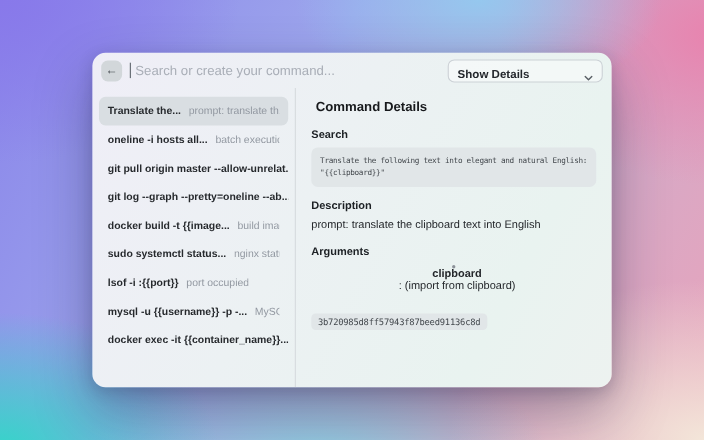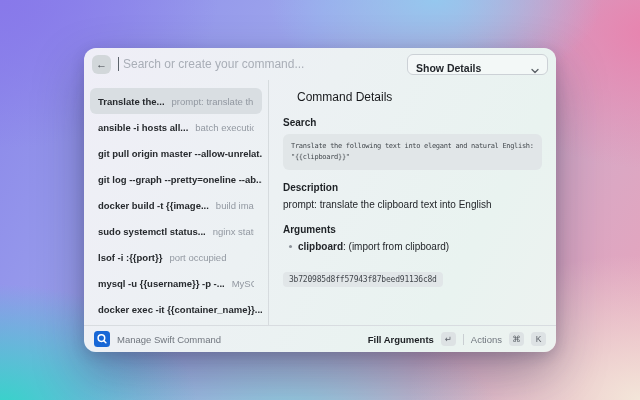--- a/index.html
+++ b/index.html
@@ -54,29 +54,29 @@
   .row{
     height:26px;display:flex;align-items:center;gap:7px;
     padding:0 8px;border-radius:6px;cursor:pointer;
     white-space:nowrap;overflow:hidden;
   }
   .row.selected{background:#d9dee2;}
   .row .cmd{font-size:9.5px;font-weight:700;color:#26292d;flex:0 0 auto;}
   .row .sub{font-size:9.5px;color:#9298a1;overflow:hidden;}
   .vdivider{width:1px;background:#d6dbde;flex:0 0 auto;}
   .details{flex:1;padding:10px 14px 0 14px;min-width:0;}
-  .details h1{margin:0 0 13px 14px;font-size:12px;font-weight:400;color:#17191c;}
+  .details h1{margin:0 0 13px 4px;font-size:12px;font-weight:700;color:#17191c;}
   .sec-label{font-size:10px;font-weight:700;color:#1d2125;margin:0 0 6px 0;}
   .code-block{
     background:#e1e6e8;border-radius:6px;padding:7px 8px;
     font-family:"DejaVu Sans Mono",monospace;font-size:7px;letter-spacing:-0.3px;
     color:#43484d;line-height:1.55;margin-bottom:12px;
   }
   .desc-text{font-size:10px;color:#24272b;margin:0 0 14px 0;}
-  .arg-line{display:flex;align-items:center;font-size:10px;color:#24272b;margin:0 0 16px 6px;}
+  .arg-line{display:flex;align-items:center;font-size:10px;color:#24272b;margin:0 0 16px 6px;flex-direction:column;}
   .arg-line .dot{width:3px;height:3px;border-radius:50%;background:#8c9299;margin-right:6px;flex:0 0 auto;}
   .arg-line .arg-name{font-weight:700;}
   .id-chip{
     display:inline-block;background:#e1e6e8;border-radius:4px;padding:3px 6px;
     font-family:"DejaVu Sans Mono",monospace;font-size:8px;letter-spacing:-0.2px;color:#43484d;
   }
   
   .footer{
     height:26px;flex:0 0 auto;border-top:1px solid #d8dce0;
     display:flex;align-items:center;padding:0 10px;gap:7px;
@@ -117,21 +117,21 @@
   </div>
 
   <div class="body">
 
     <div class="sidebar">
       <div class="row selected">
         <span class="cmd">Translate the...</span>
         <span class="sub">prompt: translate th...</span>
       </div>
       <div class="row">
-        <span class="cmd">ansible -i hosts all...</span>
+        <span class="cmd">oneline -i hosts all...</span>
         <span class="sub">batch execution</span>
       </div>
       <div class="row">
         <span class="cmd">git pull origin master --allow-unrelat...</span>
         <span class="sub"></span>
       </div>
       <div class="row">
         <span class="cmd">git log --graph --pretty=oneline --ab...</span>
         <span class="sub"></span>
       </div>
@@ -172,31 +172,14 @@
       <div class="arg-line">
         <span class="dot"></span>
         <span class="arg-name">clipboard</span>
         <span>: (import from clipboard)</span>
       </div>
 
       <span class="id-chip">3b720985d8ff57943f87beed91136c8d</span>
     </div>
   </div>
 
-  <div class="footer">
-    <span class="app-icon">
-      <svg width="16" height="16" viewBox="0 0 16 16">
-        <rect width="16" height="16" rx="3.5" fill="#1867d6"></rect>
-        <circle cx="7.4" cy="7.1" r="3.3" fill="none" stroke="#ffffff" stroke-width="1.5"></circle>
-        <line x1="9.8" y1="9.7" x2="11.9" y2="11.8" stroke="#ffffff" stroke-width="1.5" stroke-linecap="round"></line>
-      </svg>
-    </span>
-    <span class="app-name">Manage Swift Command</span>
-    <span class="spacer"></span>
-    <span class="fill-label">Fill Arguments</span>
-    <span class="key-chip">↵</span>
-    <span class="sep"></span>
-    <span class="actions-label">Actions</span>
-    <span class="key-chip">⌘</span>
-    <span class="key-chip">K</span>
-  </div>
 
 </div>
 
 </body></html>

